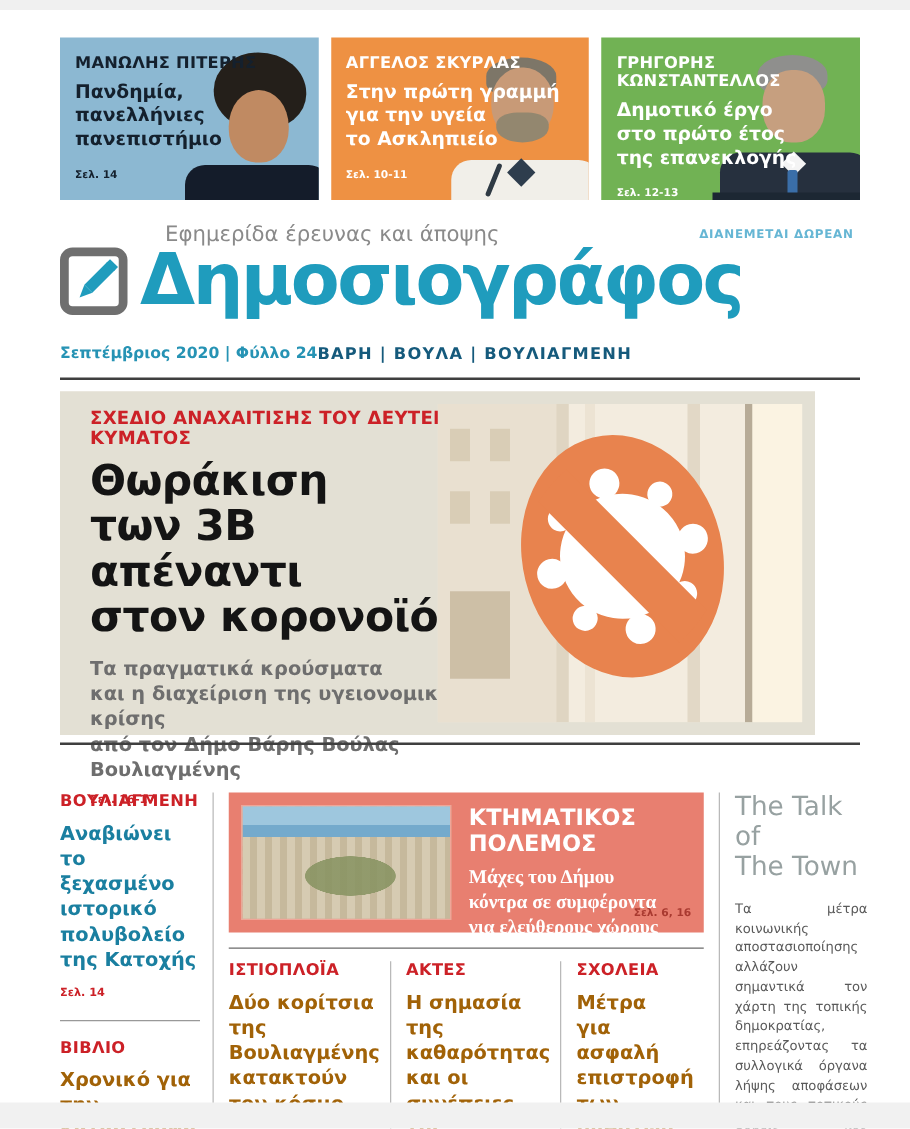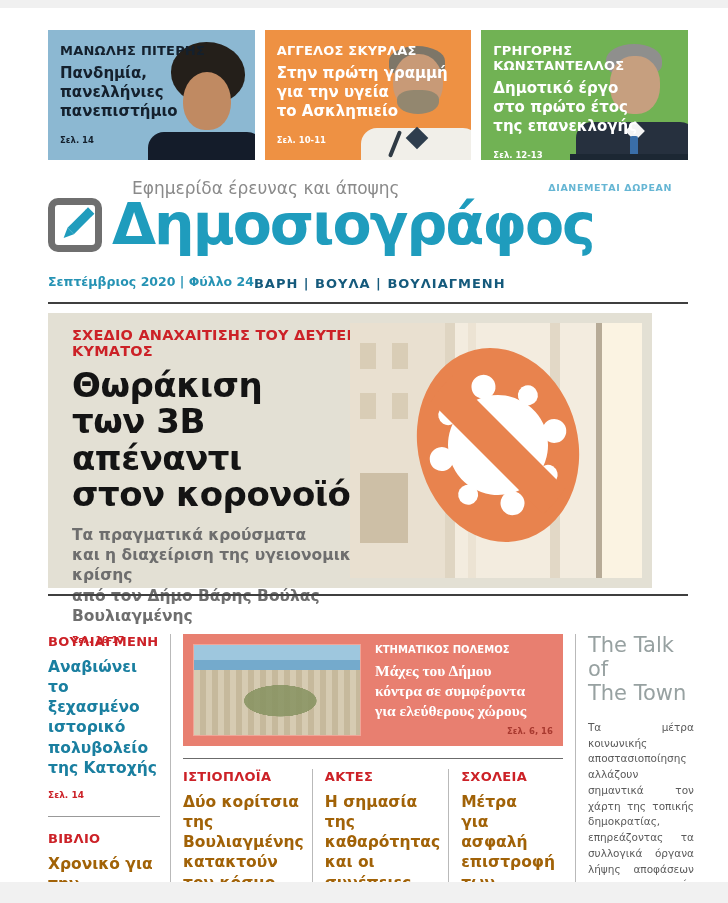--- a/index.html
+++ b/index.html
@@ -38,21 +38,21 @@
   .p3 .suit{right:-8px;bottom:-2px;width:120px;height:40px;background:#26303e;border-radius:16px 16px 0 0;}
   .p3 .shirtw{right:46px;bottom:22px;width:14px;height:14px;background:#f4f4f4;transform:rotate(45deg);}
   .p3 .tie{right:50px;bottom:0;width:8px;height:24px;background:#3a6ea8;border-radius:2px;}
   .p3 .podium{right:-12px;bottom:-6px;width:130px;height:12px;background:#1c2733;}
 
   
   .masthead{position:absolute;left:48px;top:176px;width:640px;height:130px;}
   .logo{position:absolute;left:0;top:22px;width:40px;height:40px;border:7px solid #6f6f6f;border-radius:10px;background:#fff;}
   .logo svg{position:absolute;left:-2px;top:-4px;}
   .tagline{position:absolute;left:84px;top:2px;font-size:17px;color:#8a8a8a;}
-  .distribution{position:absolute;right:16px;top:6px;font-size:9.5px;color:#66b6d4;font-weight:700;letter-spacing:.6px;}
+  .distribution{position:absolute;right:5px;top:6px;font-size:9.5px;color:#66b6d4;font-weight:700;letter-spacing:.6px;}
   .mh-title{position:absolute;left:64px;top:20px;font-size:57px;font-weight:800;color:#1f9cbd;letter-spacing:-2px;line-height:1;}
   .mh-bottom{position:absolute;left:0;right:0;top:98px;display:flex;justify-content:flex-start;align-items:flex-end;}
   .issue{font-size:12.5px;color:#2693b4;font-weight:600;padding-bottom:2px;}
   .region{font-size:13px;color:#155a7c;font-weight:800;letter-spacing:1px;}
   .mh-rule{position:absolute;left:0;right:0;top:126px;border-top:2px solid #3f3f3f;}
 
   
   .lead{position:absolute;left:48px;top:313px;width:604px;height:275px;background:#e3e0d4;}
   .lead-text{position:absolute;left:24px;top:14px;width:335px;}
   .kicker{font-size:14.5px;font-weight:800;color:#cc2127;letter-spacing:.2px;}
@@ -76,21 +76,21 @@
 
   .coral{background:#e87f70;padding:10px;display:flex;height:92px;}
   .aerial{width:168px;height:92px;flex:none;border:1px solid #f0a598;box-sizing:border-box;
     background:
       linear-gradient(#9ec7de 0 15px,#74aacc 15px 25px,rgba(0,0,0,0) 25px),
       radial-gradient(60px 26px at 52% 62%, rgba(134,146,96,.85) 0 60%, rgba(0,0,0,0) 61%),
       repeating-linear-gradient(90deg,#d6cbb2 0 6px,#c6b99c 6px 12px),
       repeating-linear-gradient(0deg,rgba(115,125,85,.28) 0 4px,rgba(0,0,0,0) 4px 9px),
       #cfc3a8;}
   .coral-text{margin-left:14px;flex:1;color:#fff;position:relative;}
-  .coral-title{font-size:10px;font-weight:800;}
+  .coral-title{font-size:18px;font-weight:800;}
   .coral-body{font-size:15.5px;font-weight:600;line-height:1.3;margin-top:6px;font-family:Liberation Serif, serif;}
   .coral-page{position:absolute;right:0;bottom:0;font-size:8.5px;font-weight:800;color:#a93a30;}
   .mid-rule{border:none;border-top:1.5px solid #6b6b6b;margin:12px 0 10px;}
   .minis{display:flex;}
   .mini{flex:1;padding-right:8px;}
   .mini + .mini{border-left:1px solid #b9b9b9;padding-left:12px;}
 
   .talk-title{font-size:21px;color:#97a1a1;line-height:1.14;font-weight:500;}
   .talk-body{font-size:10.5px;color:#5a5a5a;line-height:1.5;text-align:justify;margin-top:14px;}
 </style>

